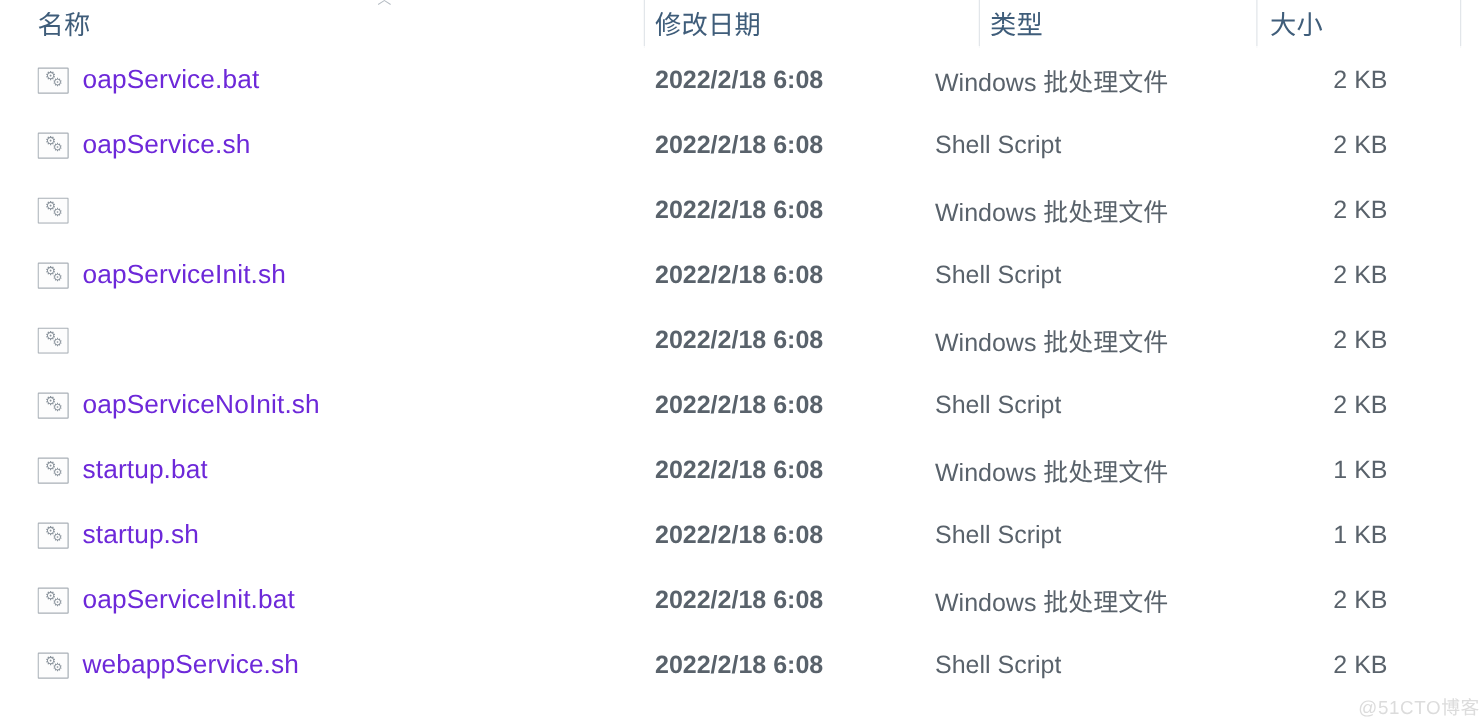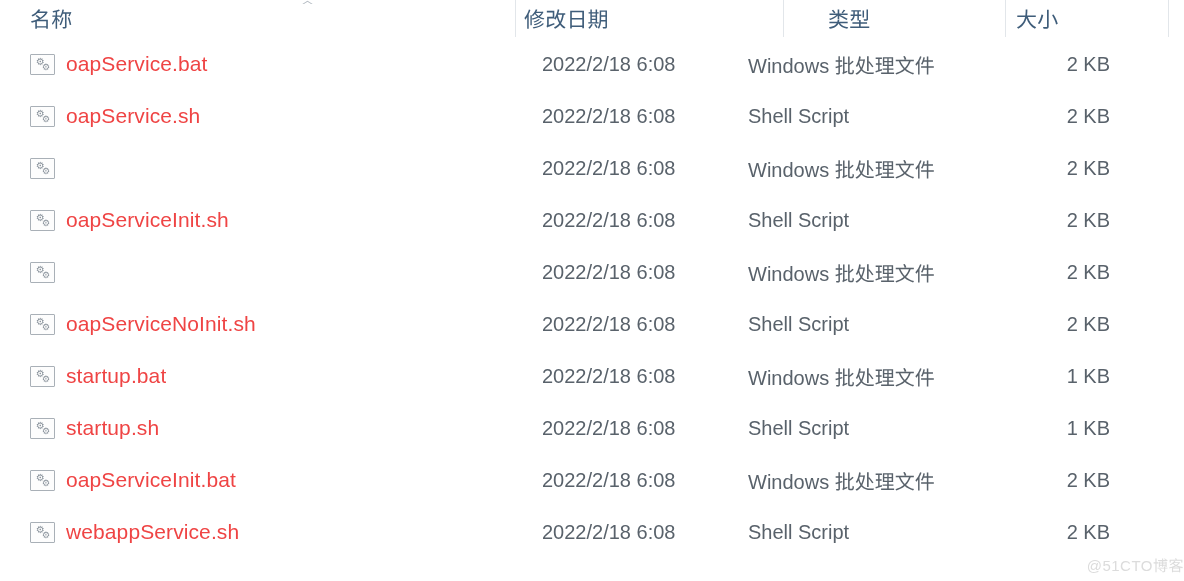--- a/index.html
+++ b/index.html
@@ -106,21 +106,21 @@
 
   
   .cell-name {
     left: 30px;
     display: flex;
     align-items: center;
     gap: 11px;
   }
   .name-text {
     font-size: 21px;
-    color: #ef4444;
+    color: #6d28d9;
     letter-spacing: 0.1px;
   }
 
   
   .file-icon {
     position: relative;
     width: 25px;
     height: 21px;
     flex: 0 0 25px;
     background: #fdfdfd;
@@ -141,23 +141,24 @@
     font-size: 10px;
   }
   .file-icon .gear-small {
     left: 11px;
     top: 8px;
     font-size: 9px;
   }
 
   
   .cell-date {
-    left: 542px;
+    left: 524px;
     font-size: 20px;
     color: #59626b;
+    font-weight: bold;
   }
   .cell-type {
     left: 748px;
     font-size: 20px;
     color: #59626b;
   }
   .cell-size {
     left: 1005px;
     width: 142px;
     text-align: right;
@@ -189,21 +190,21 @@
       <span class="hdr-label">名称</span>
       <span class="sort-glyph">︿</span>
     </div>
     <div class="header-sep" style="left:515px;"></div>
 
     <div class="header-cell" style="left:524px; width:259px;">
       <span class="hdr-label">修改日期</span>
     </div>
     <div class="header-sep" style="left:783px;"></div>
 
-    <div class="header-cell" style="left:792px; width:213px;margin-left:36px;">
+    <div class="header-cell" style="left:792px; width:213px;">
       <span class="hdr-label">类型</span>
     </div>
     <div class="header-sep" style="left:1005px;"></div>
 
     <div class="header-cell" style="left:1016px; width:152px;">
       <span class="hdr-label">大小</span>
     </div>
     <div class="header-sep" style="left:1168px;"></div>
 
     <div class="header-underline"></div>

